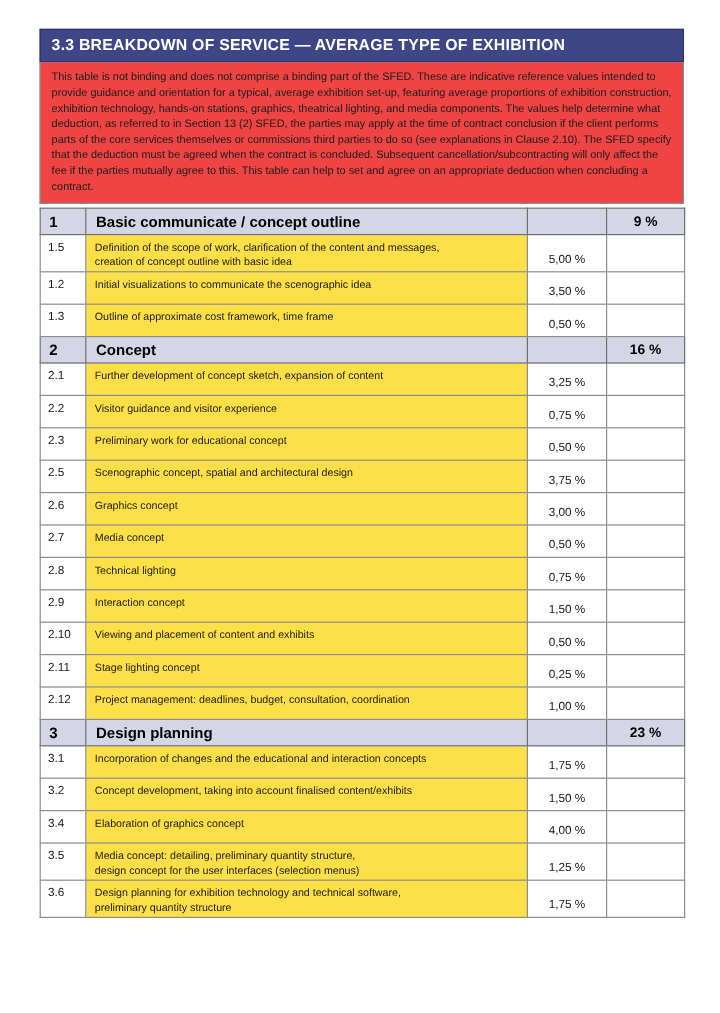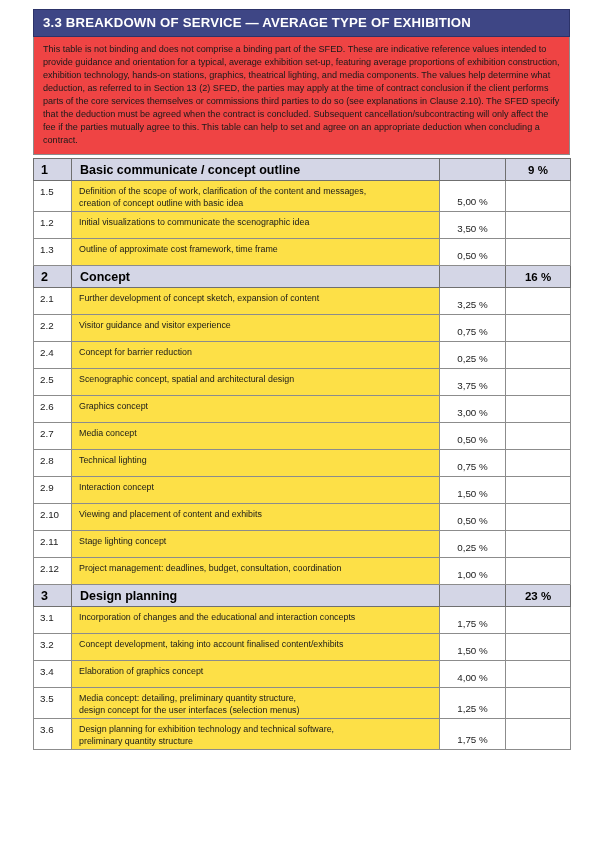--- a/index.html
+++ b/index.html
@@ -16,21 +16,21 @@
   }
   .page {
     position: relative;
     width: 600px;
     height: 844px;
     box-sizing: border-box;
   }
   .doc {
     position: absolute;
     left: 33px;
-    top: 9px;
+    top: 24px;
     width: 537px;
   }
 
   
   .title-bar {
     background: #3e4685;
     border: 1px solid #2c3369;
     box-sizing: border-box;
     height: 28px;
     display: flex;
@@ -211,25 +211,25 @@
           </tr>
           <tr class="item-row">
             <td class="num">2.2</td>
             <td class="desc">
               <span class="desc-line">Visitor guidance and visitor experience</span>
             </td>
             <td class="pct">0,75 %</td>
             <td class="total-empty"></td>
           </tr>
           <tr class="item-row">
-            <td class="num">2.4</td>
-            <td class="desc">
-              <span class="desc-line">Concept for barrier reduction</span>
-            </td>
-            <td class="pct">0,25 %</td>
+            <td class="num">2.3</td>
+            <td class="desc">
+              <span class="desc-line">Preliminary work for educational concept</span>
+            </td>
+            <td class="pct">0,50 %</td>
             <td class="total-empty"></td>
           </tr>
           <tr class="item-row">
             <td class="num">2.5</td>
             <td class="desc">
               <span class="desc-line">Scenographic concept, spatial and architectural design</span>
             </td>
             <td class="pct">3,75 %</td>
             <td class="total-empty"></td>
           </tr>

